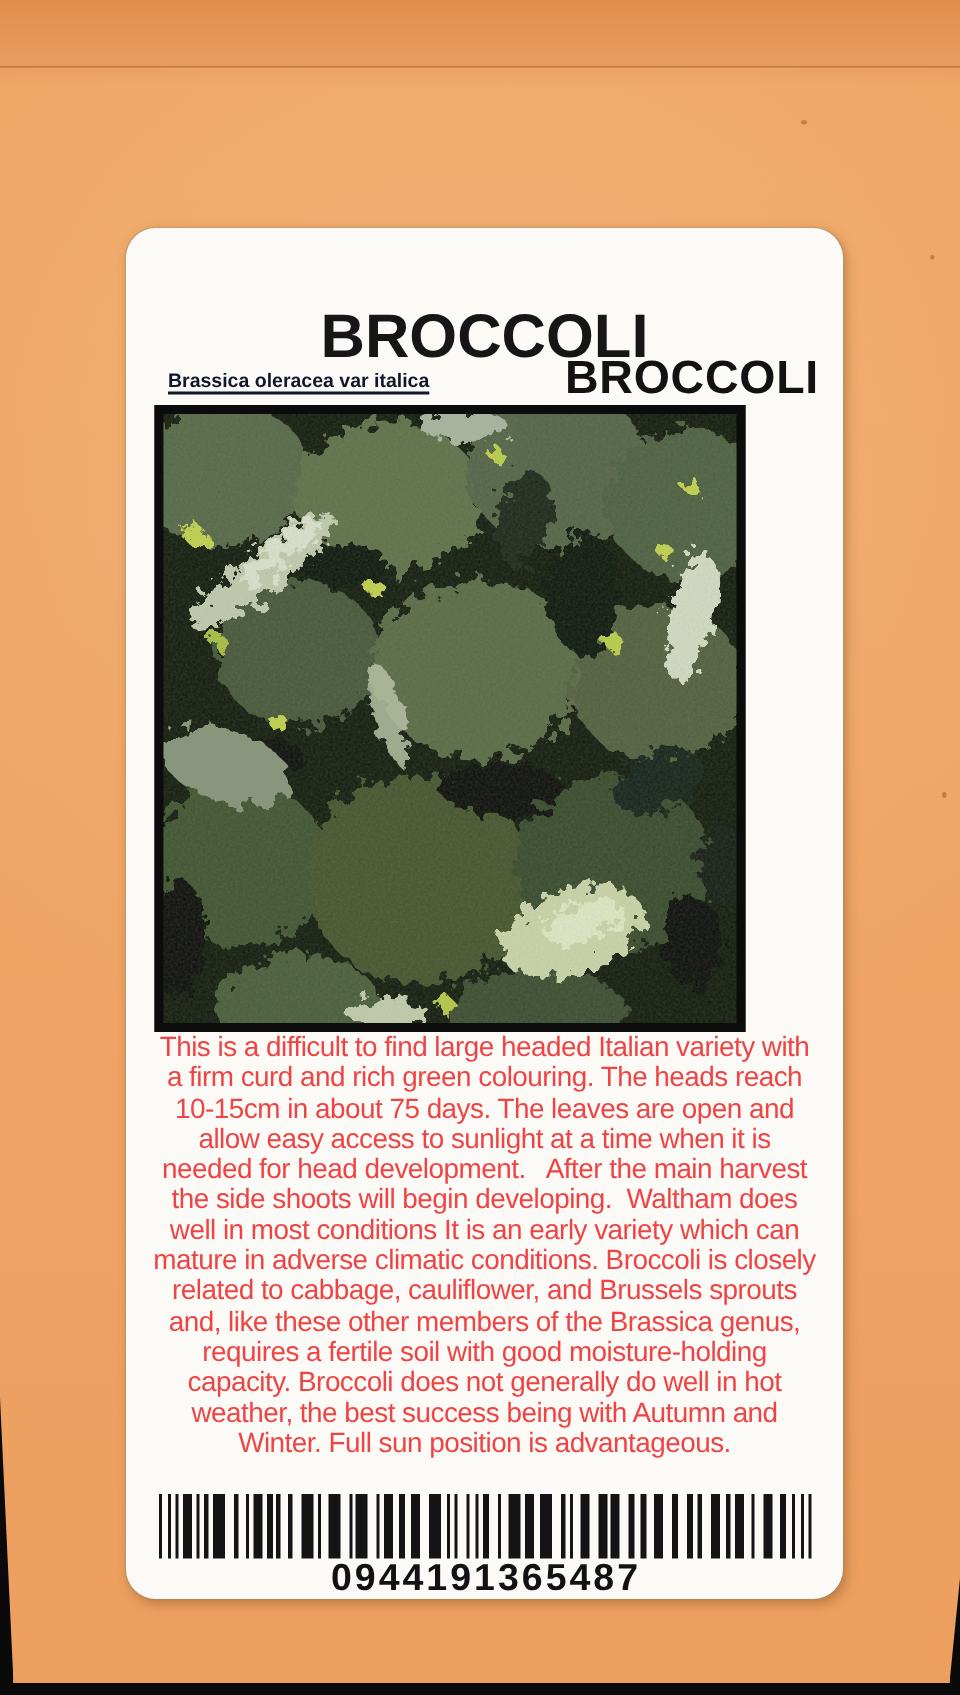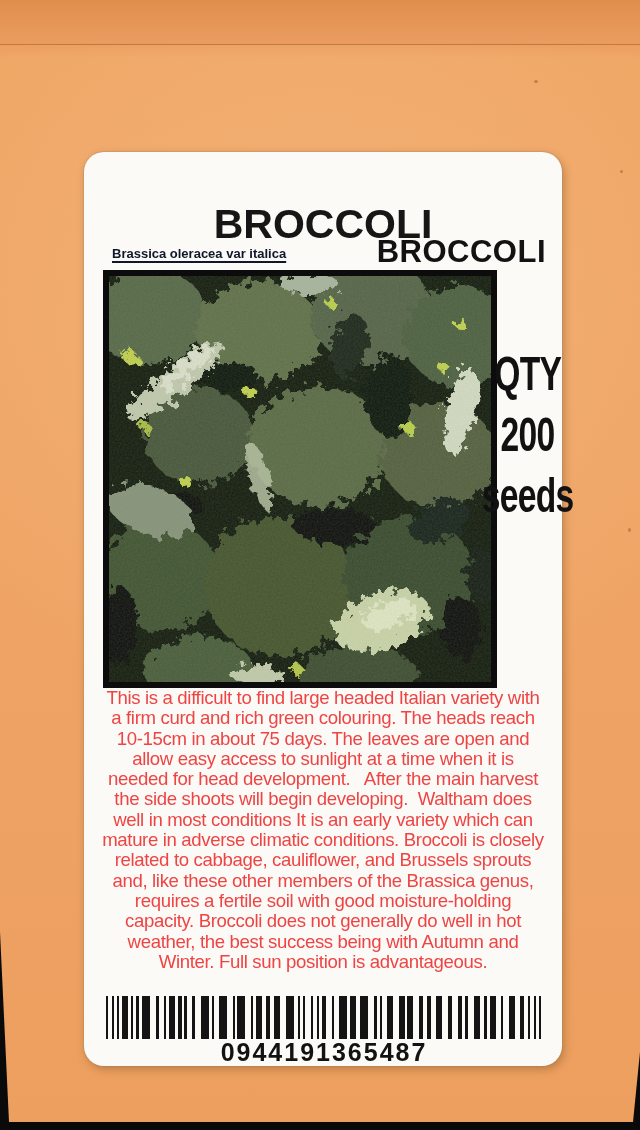--- a/index.html
+++ b/index.html
@@ -159,25 +159,20 @@
           <circle cx="188" cy="394" r="6" fill="#b7c84a"></circle>
           <circle cx="352" cy="48" r="6" fill="#c3d24f"></circle>
           <circle cx="300" cy="152" r="6" fill="#bcd04c"></circle>
           <circle cx="35" cy="150" r="5" fill="#aabf45"></circle>
           <circle cx="335" cy="92" r="5" fill="#c3d24f"></circle>
         </g>
         <rect width="382" height="406" filter="url(#grain)" opacity=".4"></rect>
       </svg>
     </div>
 
-    <div class="qty">
-      <span>QTY</span>
-      <span>200</span>
-      <span>seeds</span>
-    </div>
 
     <div class="desc">This is a difficult to find large headed Italian variety with a firm curd and rich green colouring. The heads reach 10-15cm in about 75 days. The leaves are open and allow easy access to sunlight at a time when it is needed for head development.   After the main harvest the side shoots will begin developing.  Waltham does well in most conditions It is an early variety which can mature in adverse climatic conditions. Broccoli is closely related to cabbage, cauliflower, and Brussels sprouts and, like these other members of the Brassica genus, requires a fertile soil with good moisture-holding capacity. Broccoli does not generally do well in hot weather, the best success being with Autumn and Winter. Full sun position is advantageous.</div>
 
     <div class="barcode">
       <div class="bars">
           <i style="width:2px"></i>
           <i style="width:2px;margin-left:3px"></i>
           <i style="width:2px;margin-left:3px"></i>
           <i style="width:6px;margin-left:2px"></i>
           <i style="width:2px;margin-left:2px"></i>

